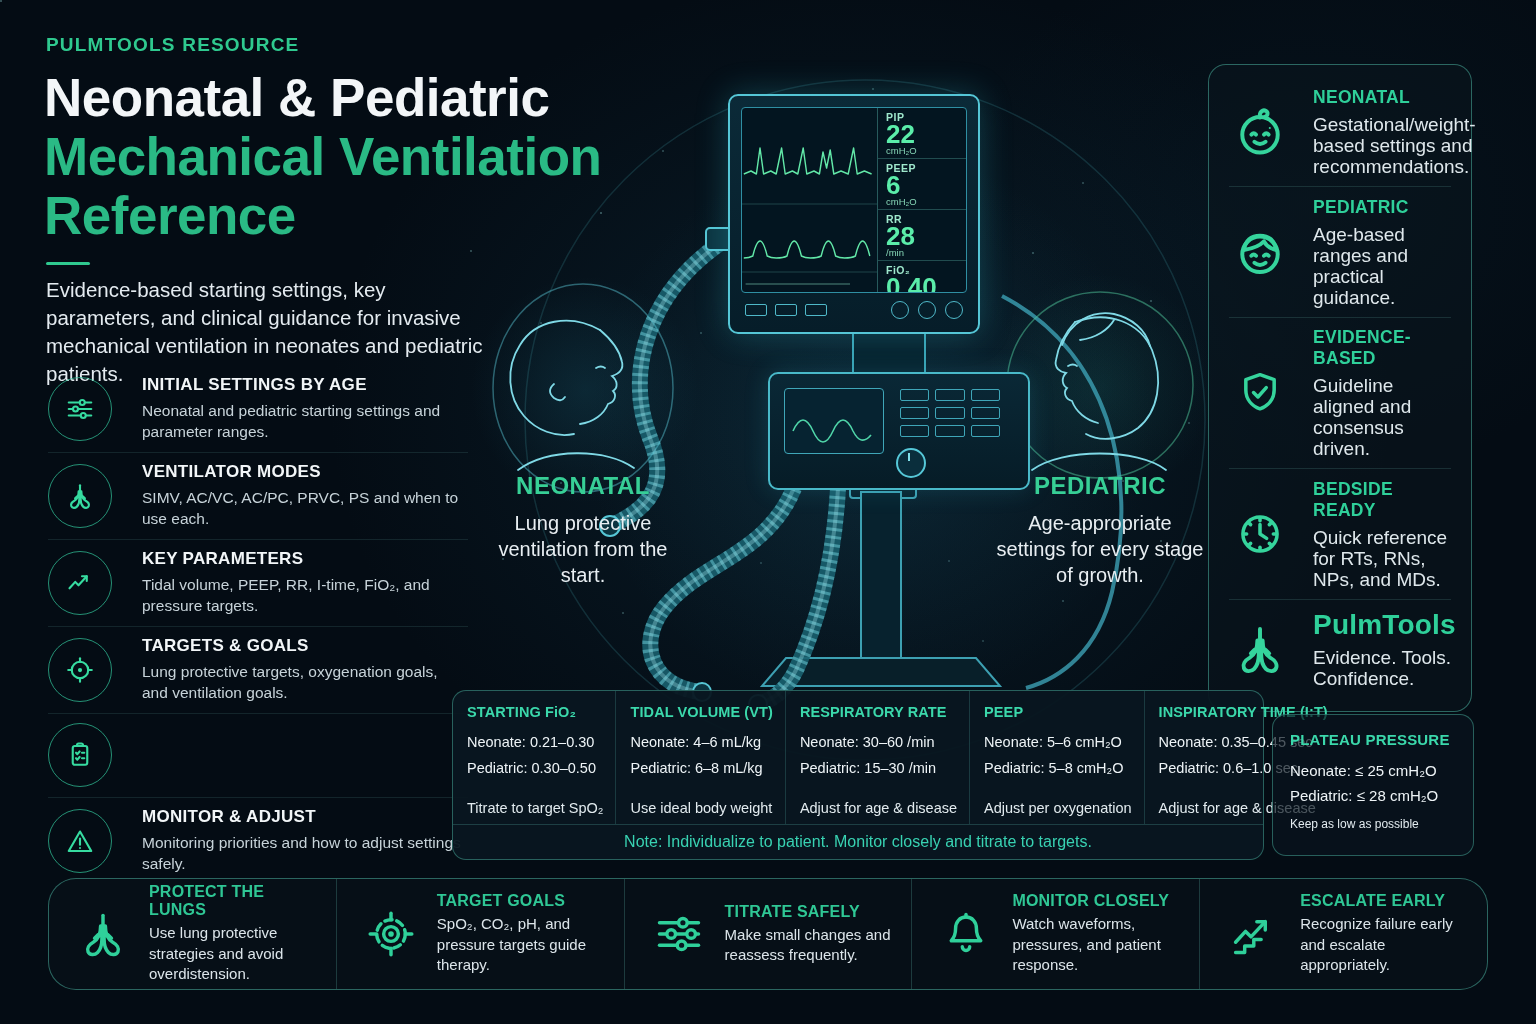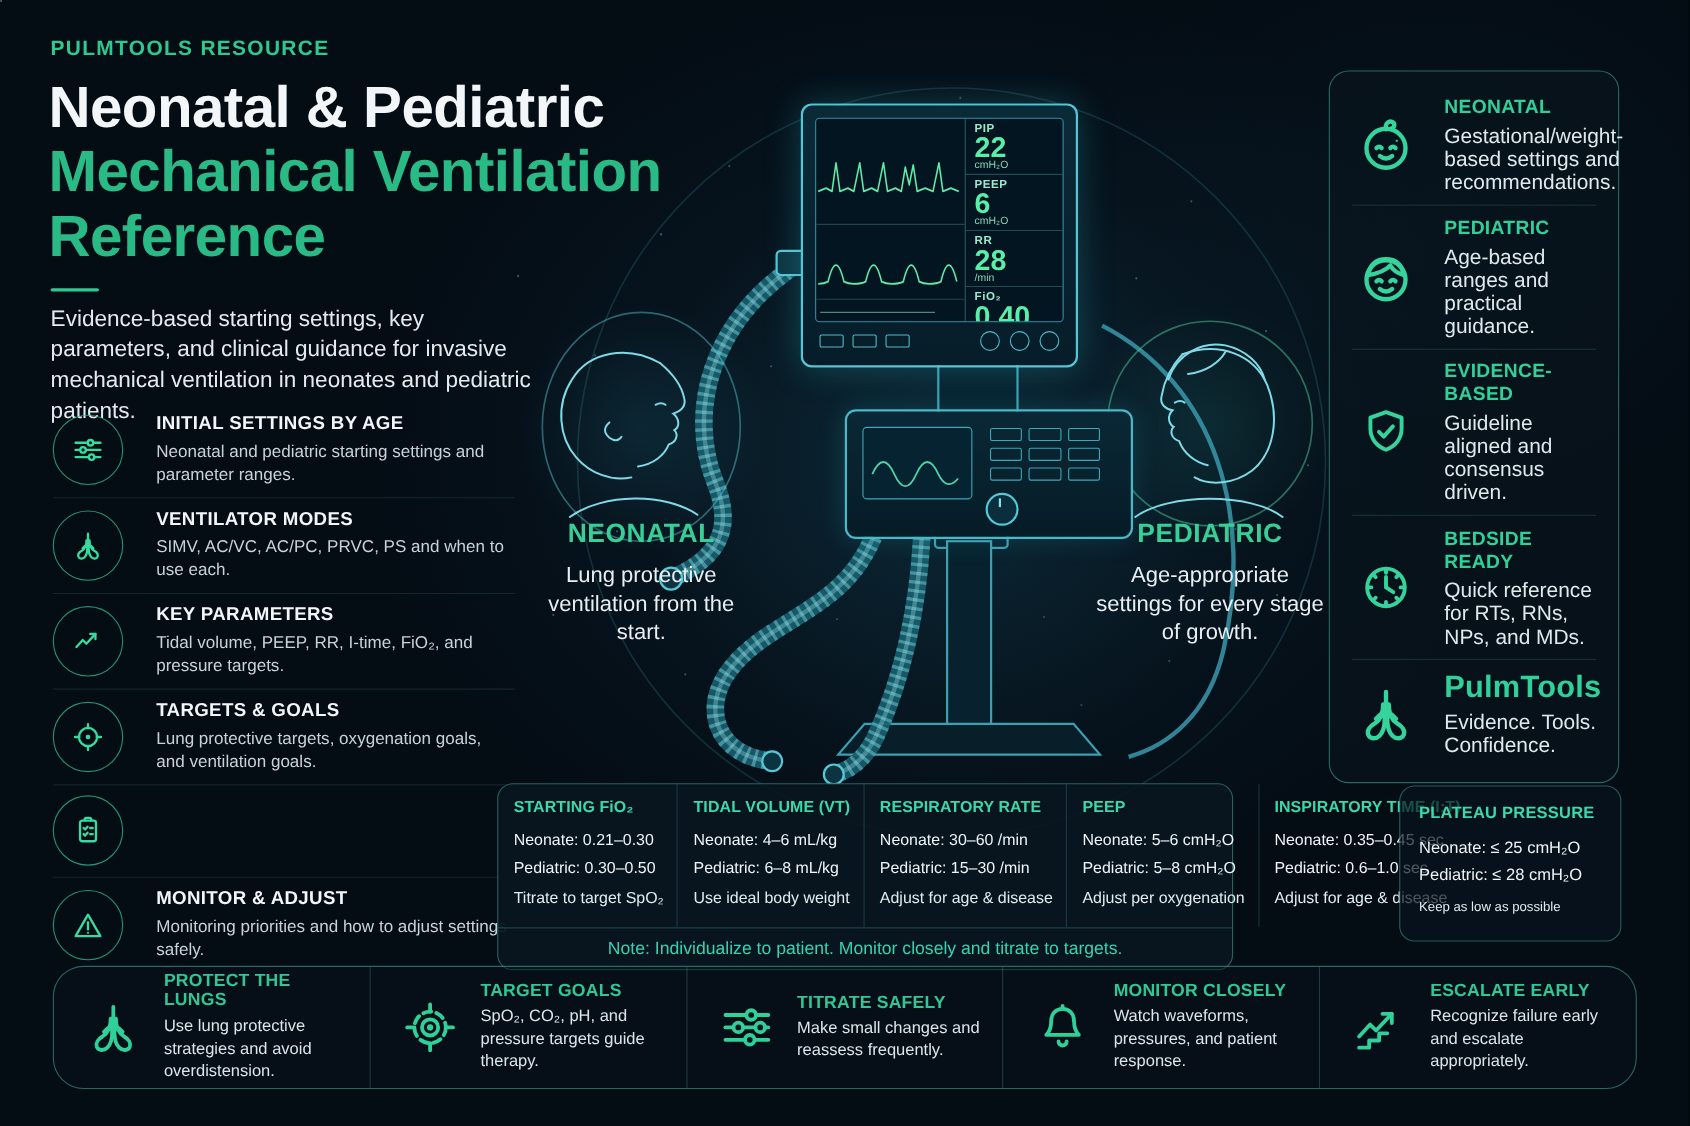--- a/index.html
+++ b/index.html
@@ -104,31 +104,31 @@
   .sb-row{display:flex;gap:22px;align-items:center;}
   .sb-icon{flex:0 0 62px;display:flex;justify-content:center;color:#35d49c;}
   .sb-icon svg{width:56px;height:56px;}
   .sb-icon.small svg{width:50px;height:50px;}
   .sb-title{font-size:17.5px;font-weight:bold;letter-spacing:.3px;color:#2fd09a;}
   .sb-desc{font-size:19px;line-height:21px;color:#dfe8ec;margin-top:6px;}
   .sb-div{height:1px;background:rgba(110,190,180,.18);margin:4px 0;}
   .sb-brandname{font-size:28px;font-weight:bold;color:#2fd09a;letter-spacing:.2px;}
 
   
-  .vtable{position:absolute;left:452px;top:712px;width:669px;height:170px;
+  .vtable{position:absolute;left:452px;top:690px;width:812px;height:170px;
     box-sizing:border-box;border:1.5px solid rgba(80,190,170,.45);border-radius:14px;
     background:rgba(8,22,32,.95);display:flex;flex-direction:column;}
   .vt-cols{flex:1;display:flex;}
   .vt-col{flex:1 1 0;padding:13px 12px 8px 14px;}
   .vt-col.wide{flex:1.16 1 0;}
   .vt-col.bl{border-left:1px solid rgba(90,190,180,.22);}
   .vt-h{font-size:14.5px;font-weight:bold;letter-spacing:.1px;color:#3bd8ab;
     white-space:nowrap;margin-bottom:9px;}
   .vt-line{font-size:14.5px;line-height:26px;color:#eef4f7;white-space:nowrap;}
-  .vt-note{font-size:14.5px;color:#e2ebef;margin-top:6px;white-space:nowrap;}
+  .vt-note{font-size:14.5px;color:#e2ebef;margin-top:19px;white-space:nowrap;}
   .vt-foot{height:37px;border-top:1px solid rgba(90,190,180,.25);display:flex;
     align-items:center;justify-content:center;font-size:16px;color:#38d2b2;}
 
   
   .plateau{position:absolute;left:1272px;top:714px;width:202px;height:142px;
     box-sizing:border-box;border:1.5px solid rgba(80,190,170,.45);border-radius:14px;
     background:rgba(8,20,30,.7);padding:16px 17px;}
   .pl-title{font-size:15px;font-weight:bold;letter-spacing:.2px;color:#3bd8ab;}
   .pl-line{font-size:15px;line-height:25px;color:#eef4f7;white-space:nowrap;}
   .pl-lines{margin-top:10px;}

